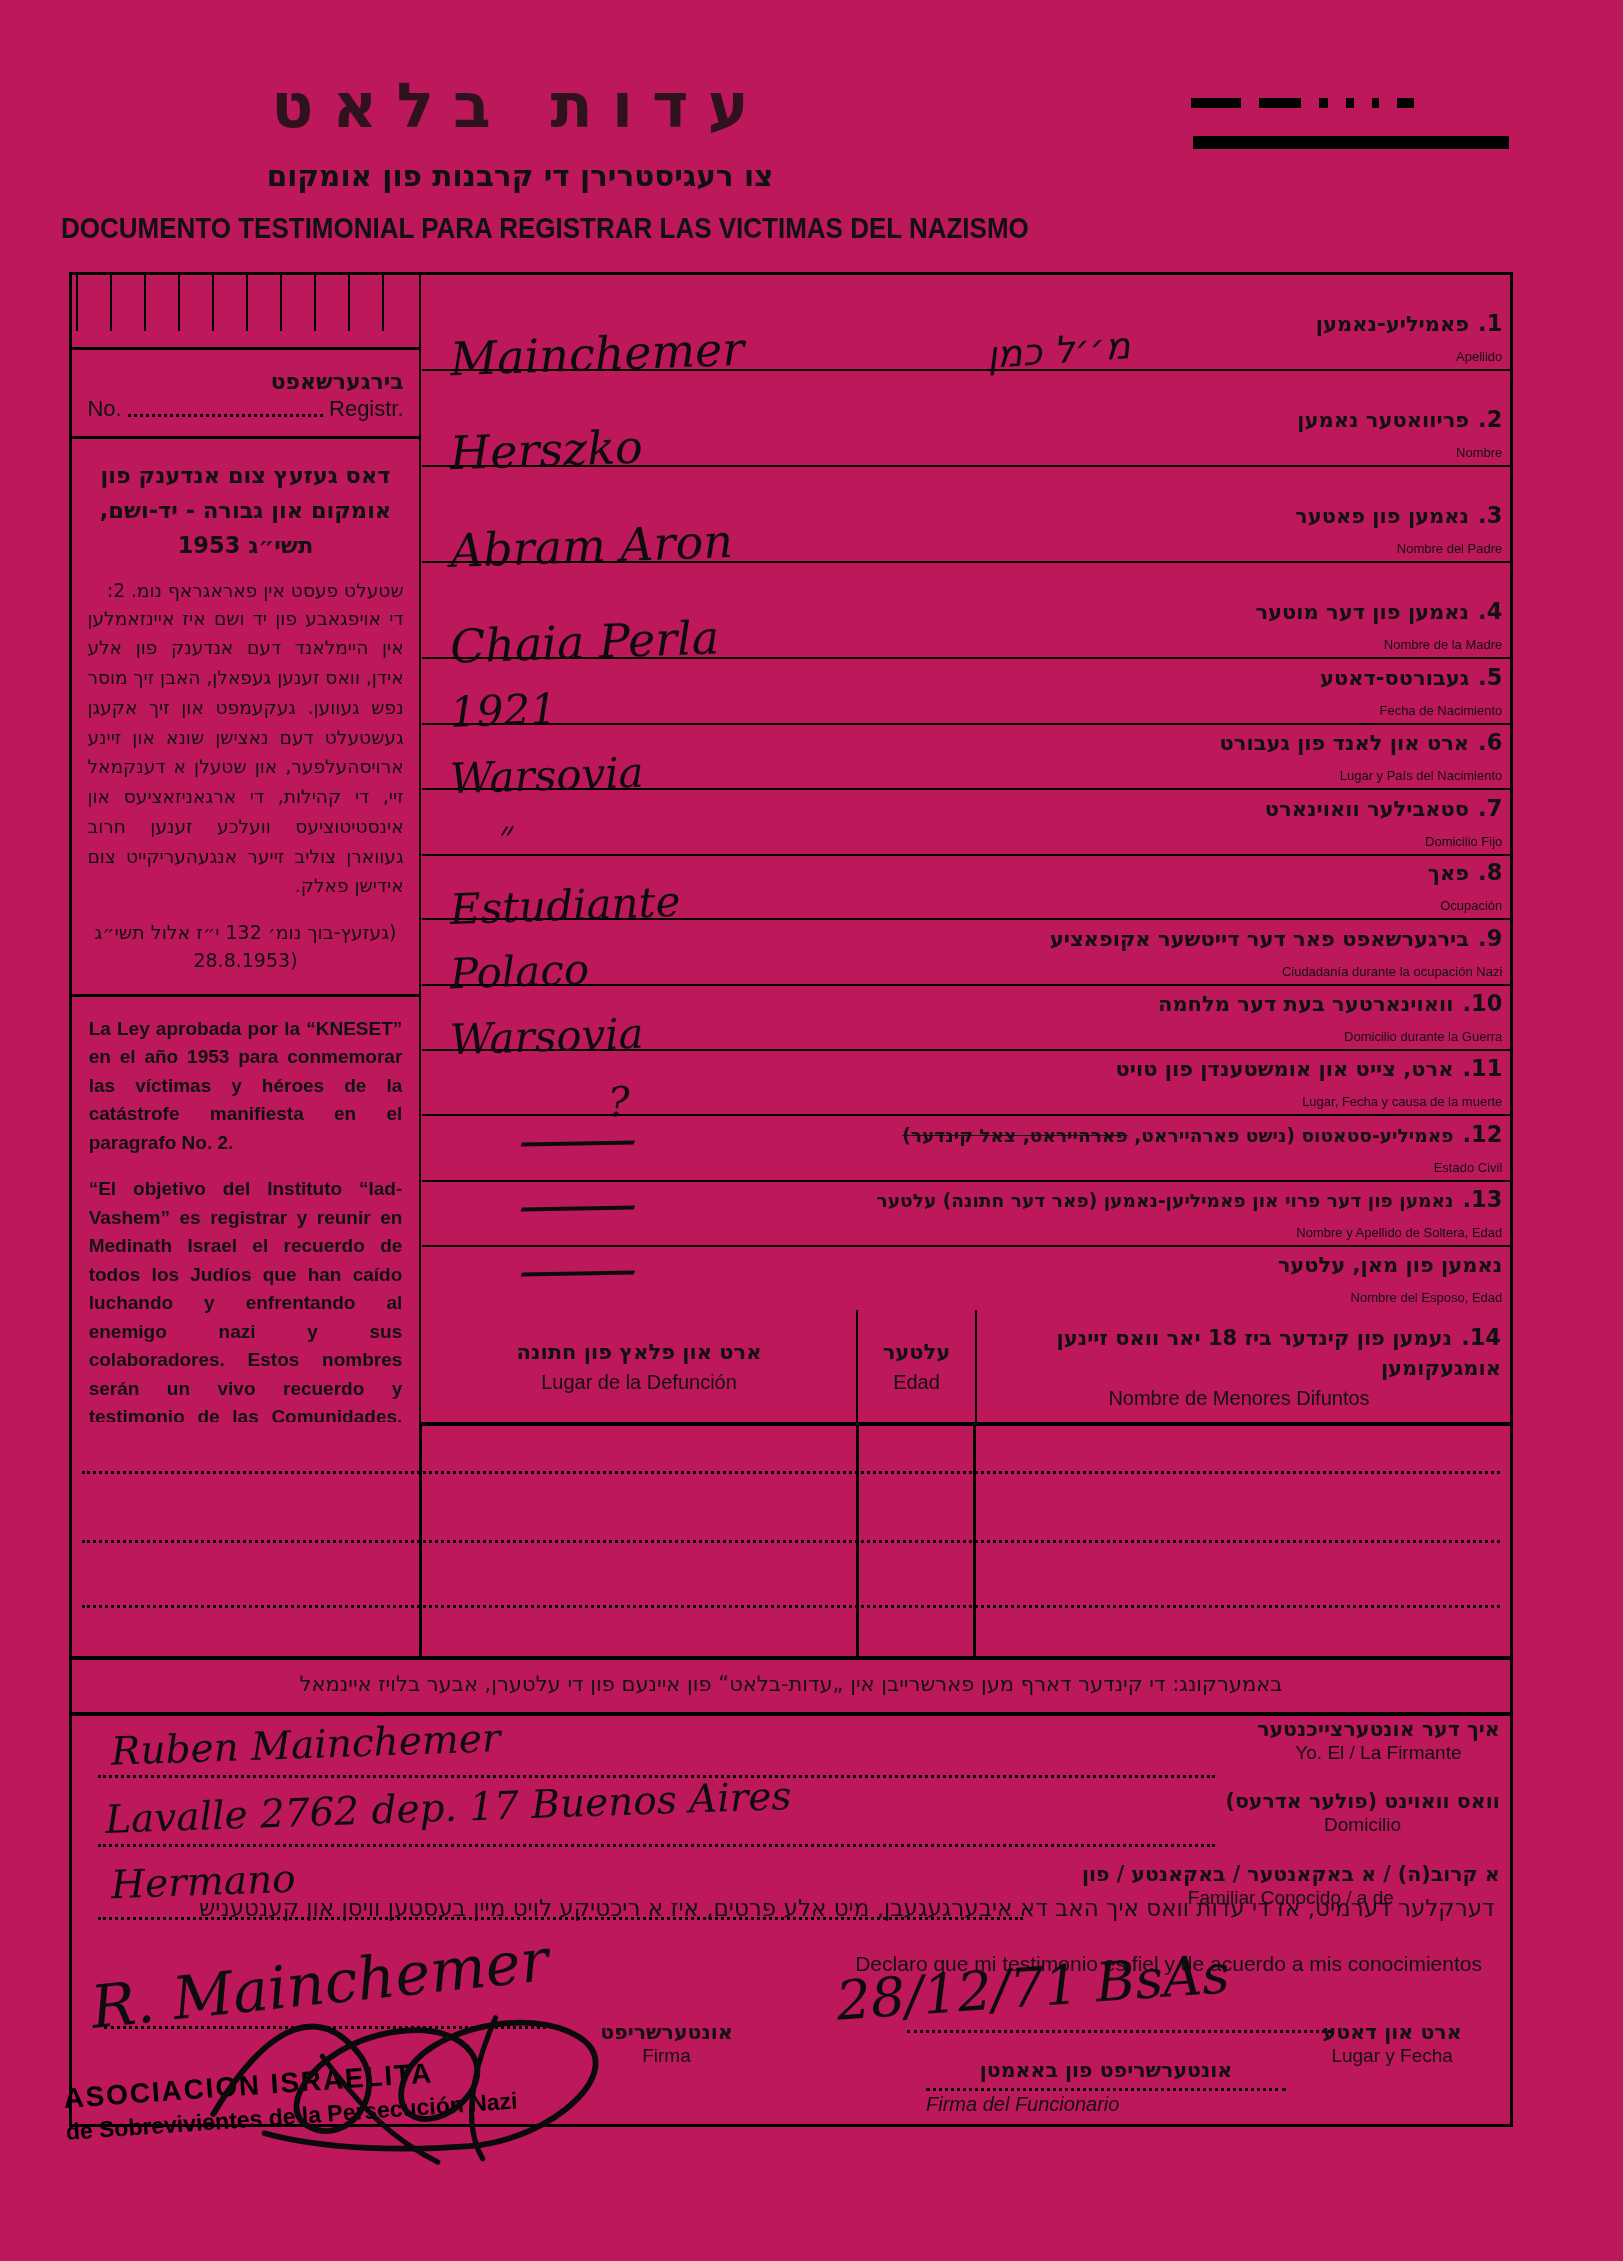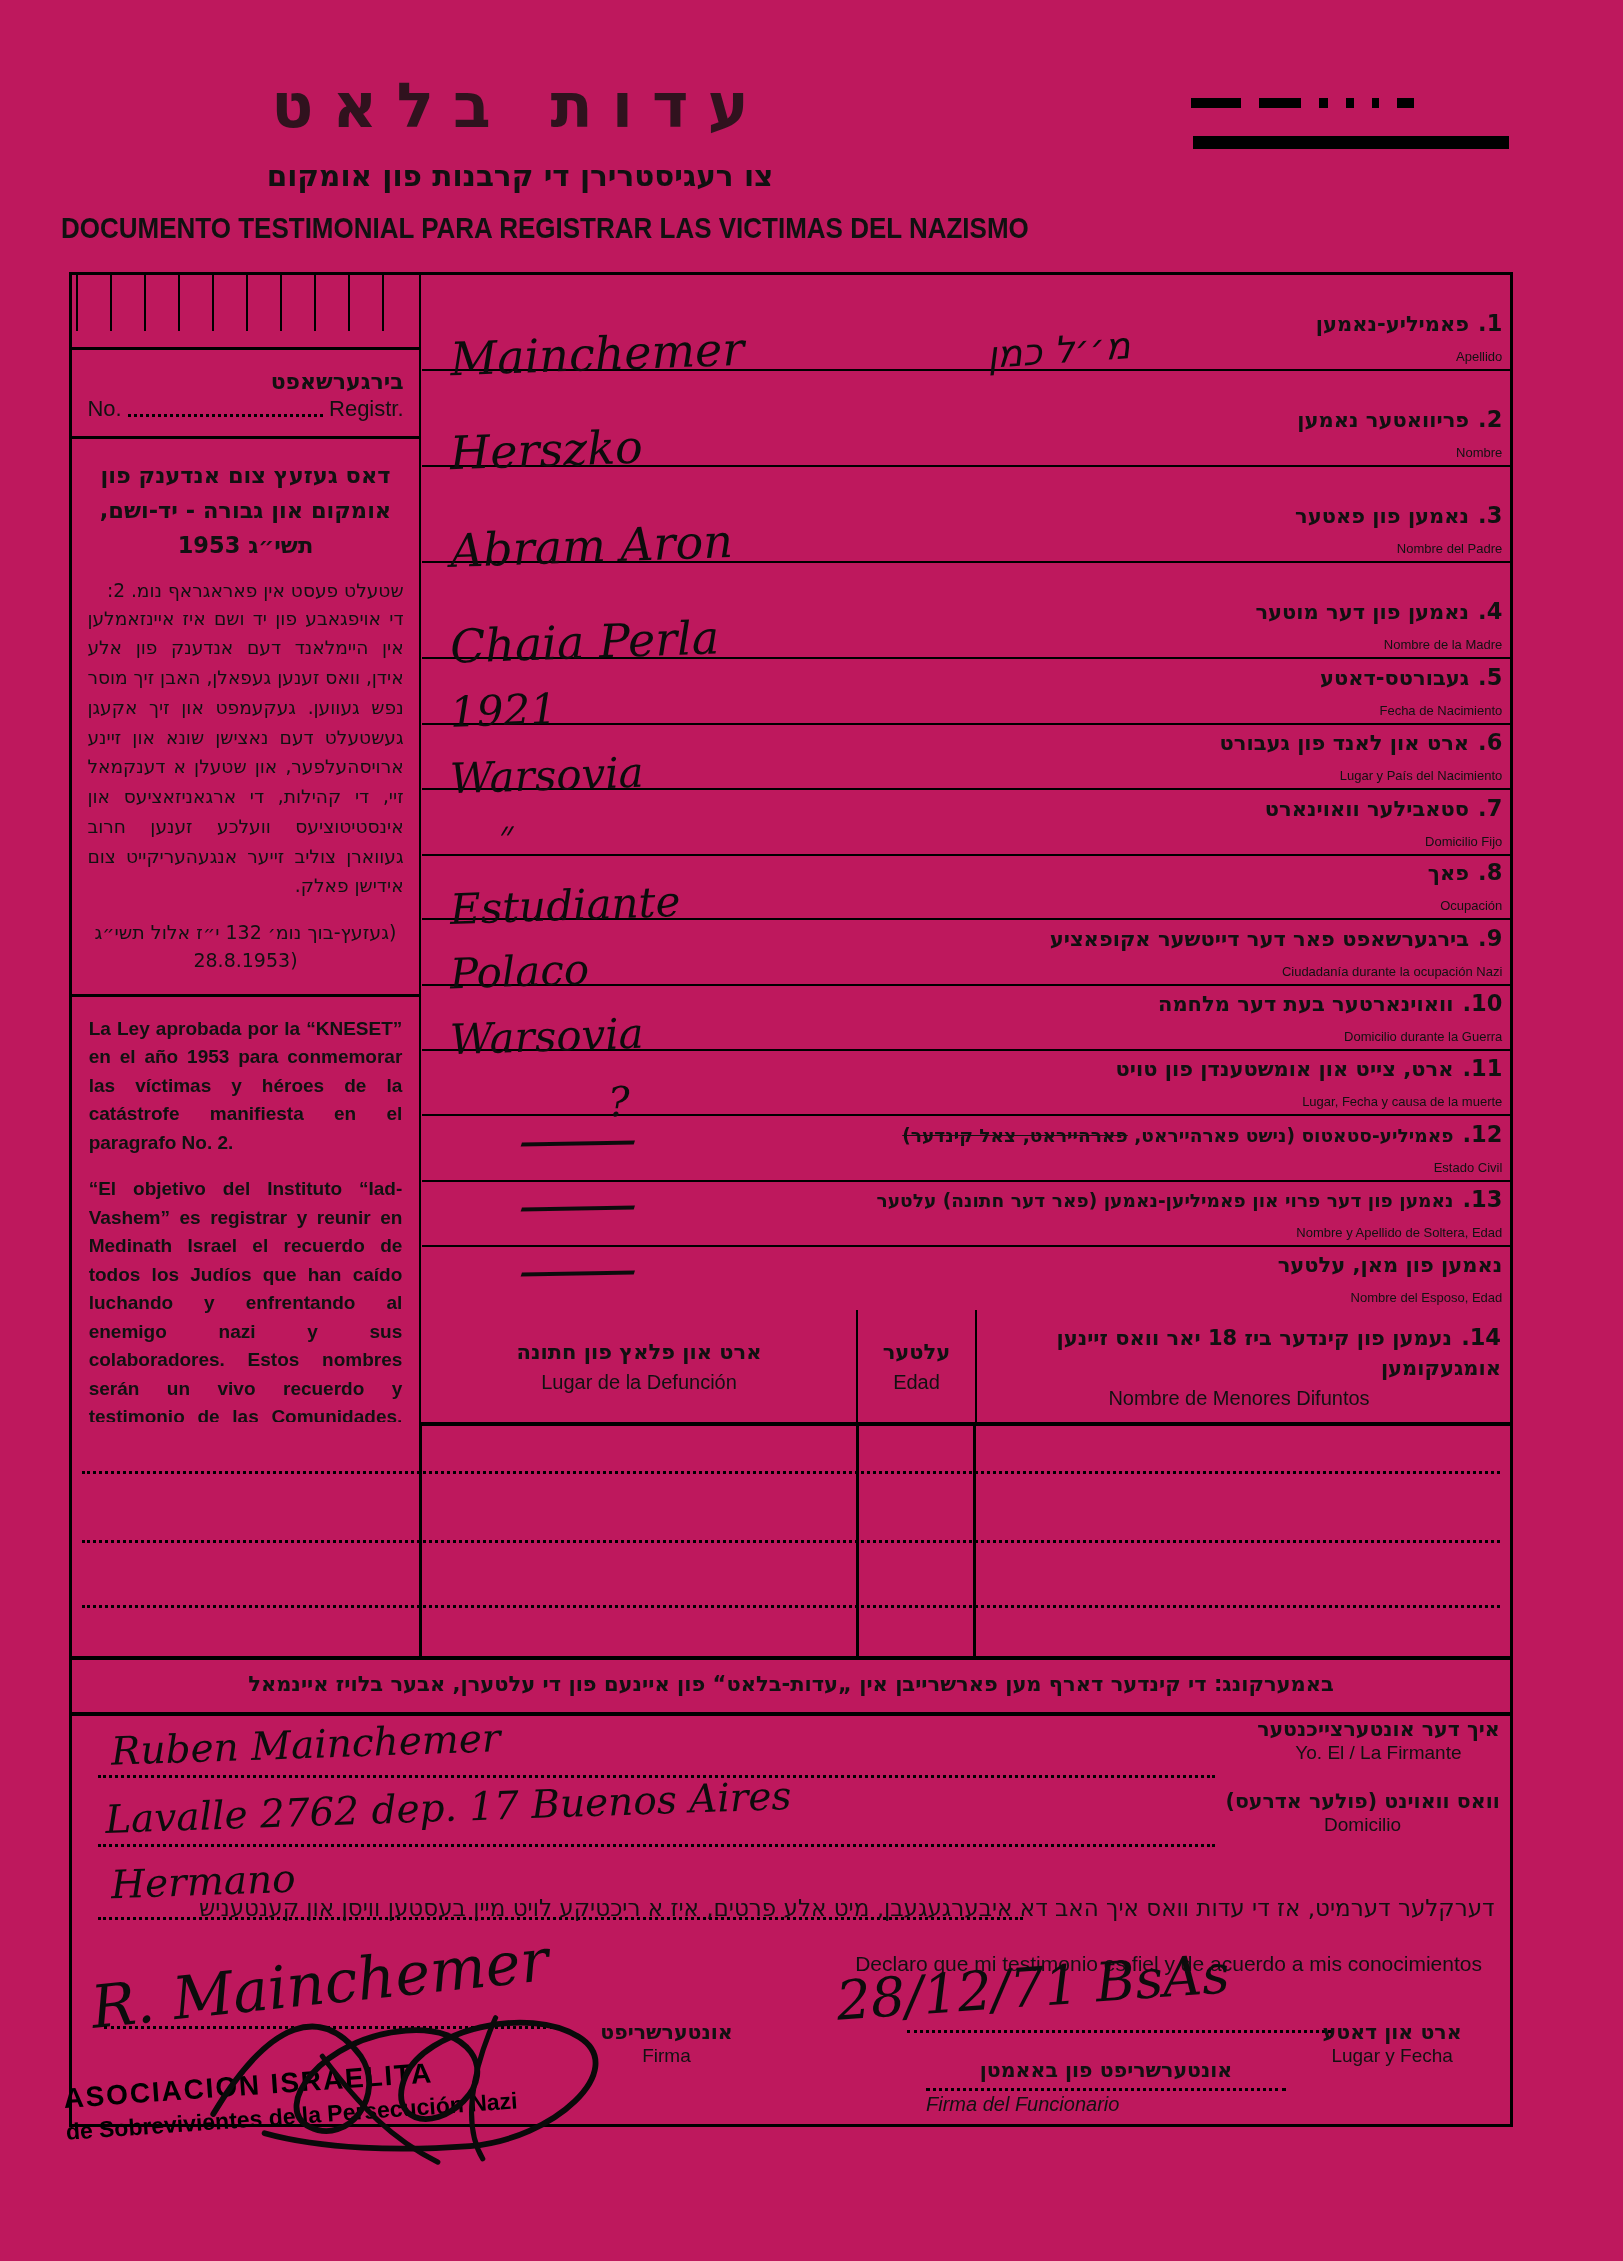--- a/index.html
+++ b/index.html
@@ -70,21 +70,21 @@
   .t-header .hes{font-size:20px;margin-top:3.9px;}
   .t-header .c-kids .hhe{text-align:right;}
   .t-header .c-kids .hes{text-align:center;}
   .t-body{position:absolute;left:0;top:1147px;width:1438px;height:234px;border-bottom:4.5px solid #000;}
   .vline{position:absolute;top:0;bottom:0;width:2.6px;background:#000;}
   .dotrow{position:absolute;left:10.3px;right:10.3px;border-top:3.2px dotted #000;}
 
   
   .remark{position:absolute;left:0;top:1381px;width:1438px;height:56px;border-bottom:4.5px solid #000;
           display:flex;align-items:center;justify-content:center;}
-  .remark .txt{font-family:"DejaVu Sans",sans-serif;font-size:21px;direction:rtl;font-weight:bold;}
+  .remark .txt{font-family:"DejaVu Sans",sans-serif;font-size:21px;direction:rtl;}
 
   
   .sig{position:absolute;left:0;top:1438px;width:1438px;height:412px;}
   .dotline{position:absolute;border-top:3.2px dotted #000;height:0;}
   .sig .slabel{position:absolute;text-align:center;}
   .sig .slabel .l1{font-family:"DejaVu Sans",sans-serif;font-weight:bold;font-size:20.5px;direction:rtl;white-space:nowrap;}
   .sig .slabel .l2{font-size:19px;margin-top:1.3px;}
   .sig .hwl{position:absolute;font-size:39px;transform:rotate(-2deg);}
   .declaration{position:absolute;left:15.4px;right:15.4px;top:178px;font-family:"DejaVu Sans",sans-serif;
                font-size:23px;line-height:1.5;direction:rtl;text-align:justify;}
@@ -302,20 +302,24 @@
 
       <div class="hwl hw" style="left:33px;top:72px">Lavalle 2762 dep. 17 Buenos Aires</div>
       <div class="dotline" style="left:26px;width:1117px;top:131px"></div>
       <div class="slabel" style="right:10.3px;top:76px">
         <div class="l1">וואס וואוינט (פולער אדרעס)</div>
         <div class="l2">Domicilio</div>
       </div>
 
       <div class="hwl hw" style="left:39px;top:146px">Hermano</div>
       <div class="dotline" style="left:26px;width:925px;top:204px"></div>
+      <div class="slabel" style="right:10.3px;top:149px">
+        <div class="l1">א קרוב(ה) / א באקאנטער / באקאנטע / פון</div>
+        <div class="l2">Familiar Conocido / a de</div>
+      </div>
 
       <div class="declaration">דערקלער דערמיט, אז די עדות וואס איך האב דא איבערגעגעבן, מיט אלע פרטים, איז א ריכטיקע לויט מיין בעסטען וויסן און קענטעניש</div>
       <div class="declaro">Declaro que mi testimonio es fiel y de acuerdo a mis conocimientos</div>
 
       <div class="sig-name hw">R. Mainchemer</div>
       <div class="dotline" style="left:32px;width:449px;top:313px"></div>
       <div class="slabel firma-label">
         <div class="l1">אונטערשריפט</div>
         <div class="l2">Firma</div>
       </div>

